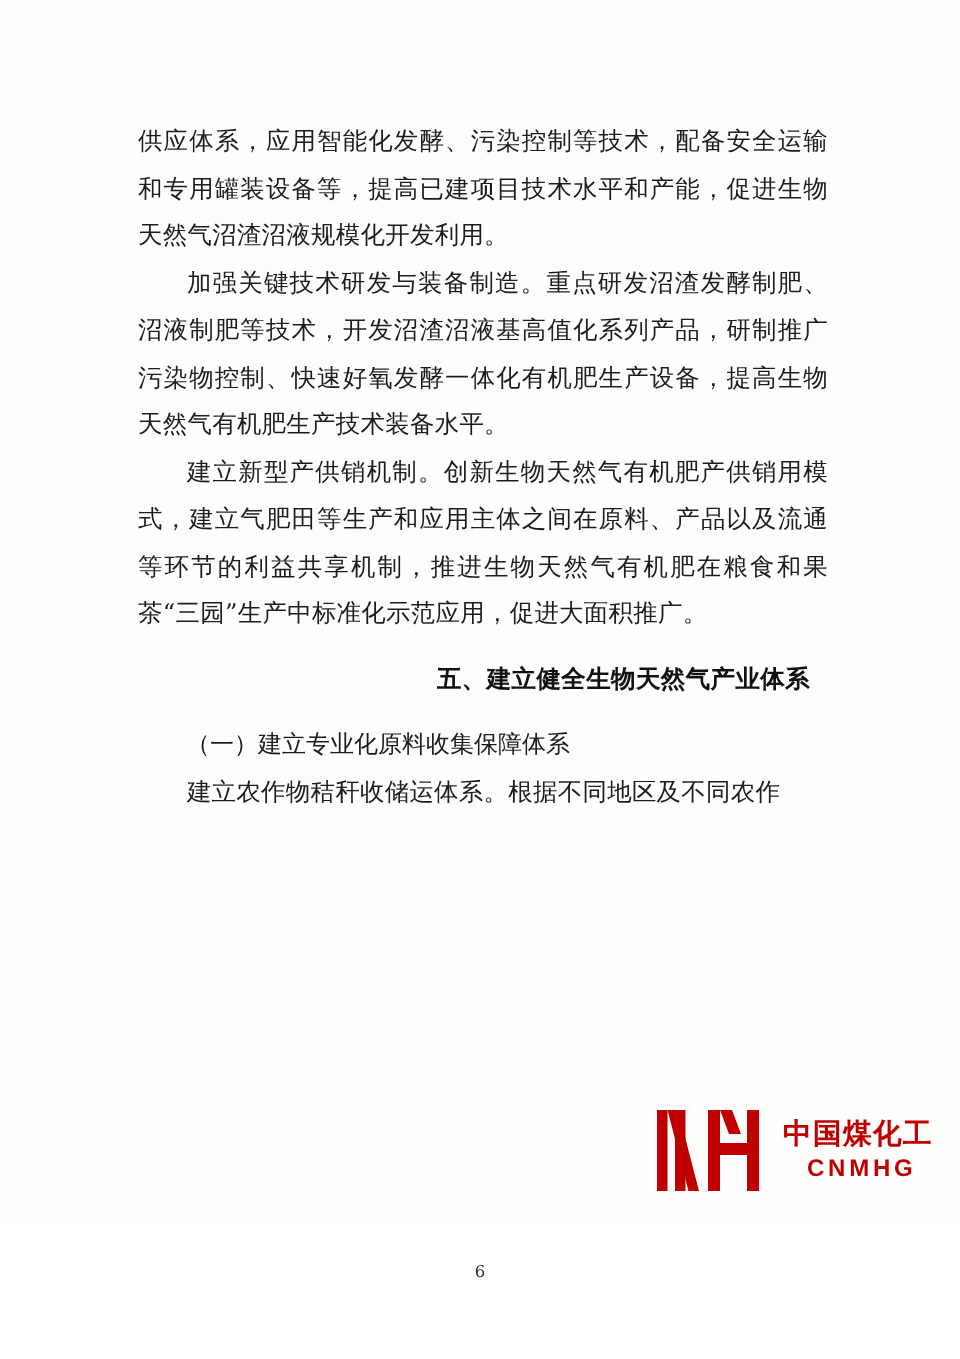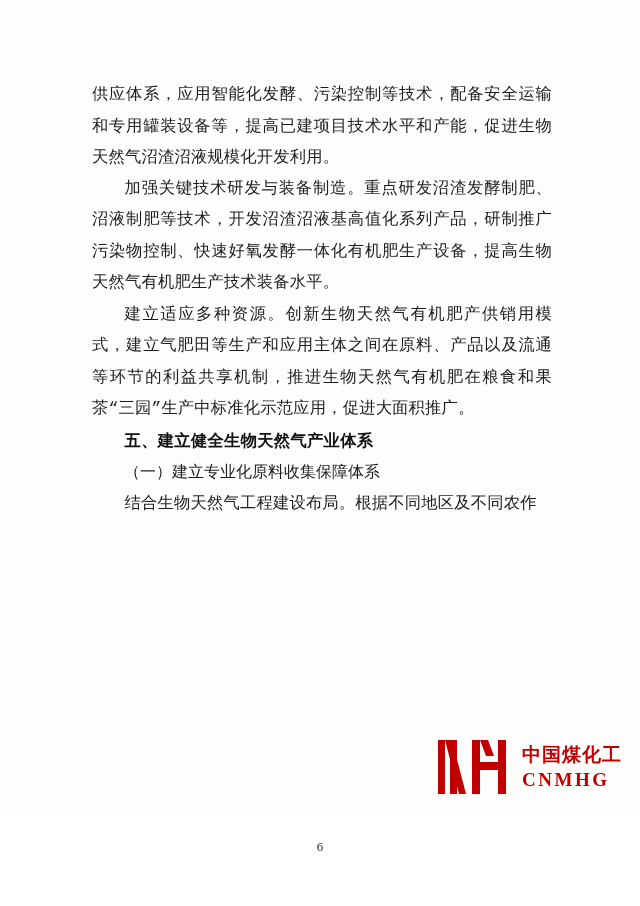--- a/index.html
+++ b/index.html
@@ -33,30 +33,30 @@
     font-size: 16.3px;
     line-height: 31.5px;
     text-align: justify;
     text-justify: inter-ideograph;
     letter-spacing: 0.2px;
     margin: 0 0 0 0;
     color: #1c1c1c;
   }
   .indent2 {
     text-indent: 2em;
-    font-family: Liberation Mono, monospace;
   }
   .heading {
     font-size: 16.3px;
     line-height: 31.5px;
     font-weight: bold;
     text-indent: 2em;
-    margin: 0;
+    margin: 12px;
     color: #111111;
     letter-spacing: 0.3px;
+    text-align: right;
   }
   .subheading {
     font-size: 16px;
     line-height: 31.5px;
     text-indent: 2em;
     margin: 0;
     color: #1c1c1c;
   }
   .page-number {
     position: absolute;
@@ -91,39 +91,40 @@
   }
   .logo-cn {
     font-family: "DejaVu Sans", "Liberation Sans", sans-serif;
     font-size: 19px;
     font-weight: bold;
     color: #c00000;
     letter-spacing: 1px;
     margin-bottom: 6px;
   }
   .logo-en {
-    font-family: Liberation Serif, serif;
-    font-size: 19px;
+    font-family: Liberation Sans, sans-serif;
+    font-size: 16px;
     font-weight: bold;
     color: #c00000;
     letter-spacing: 2.5px;
+    margin-left: 16px;
   }
 </style>
 </head>
 <body>
 
 <div class="page">
 
   <div class="content">
     <p class="para">供应体系，应用智能化发酵、污染控制等技术，配备安全运输和专用罐装设备等，提高已建项目技术水平和产能，促进生物天然气沼渣沼液规模化开发利用。</p>
     <p class="para indent2">加强关键技术研发与装备制造。重点研发沼渣发酵制肥、沼液制肥等技术，开发沼渣沼液基高值化系列产品，研制推广污染物控制、快速好氧发酵一体化有机肥生产设备，提高生物天然气有机肥生产技术装备水平。</p>
-    <p class="para indent2">建立适应多种资源。创新生物天然气有机肥产供销用模式，建立气肥田等生产和应用主体之间在原料、产品以及流通等环节的利益共享机制，推进生物天然气有机肥在粮食和果茶“三园”生产中标准化示范应用，促进大面积推广。</p>
+    <p class="para indent2">建立新型产供销机制。创新生物天然气有机肥产供销用模式，建立气肥田等生产和应用主体之间在原料、产品以及流通等环节的利益共享机制，推进生物天然气有机肥在粮食和果茶“三园”生产中标准化示范应用，促进大面积推广。</p>
     <p class="heading">五、建立健全生物天然气产业体系</p>
     <p class="subheading">（一）建立专业化原料收集保障体系</p>
-    <p class="para indent2">结合生物天然气工程建设布局。根据不同地区及不同农作</p>
+    <p class="para indent2">建立农作物秸秆收储运体系。根据不同地区及不同农作</p>
   </div>
 
   <div class="page-number">6</div>
 
   <div class="logo">
     <div class="logo-mark">
       <svg width="78" height="62" viewBox="0 0 78 62" xmlns="http://www.w3.org/2000/svg">
         <g fill="#c00000">
           <rect x="2" y="4" width="7" height="54"></rect>
           <rect x="14" y="4" width="7" height="54"></rect>

